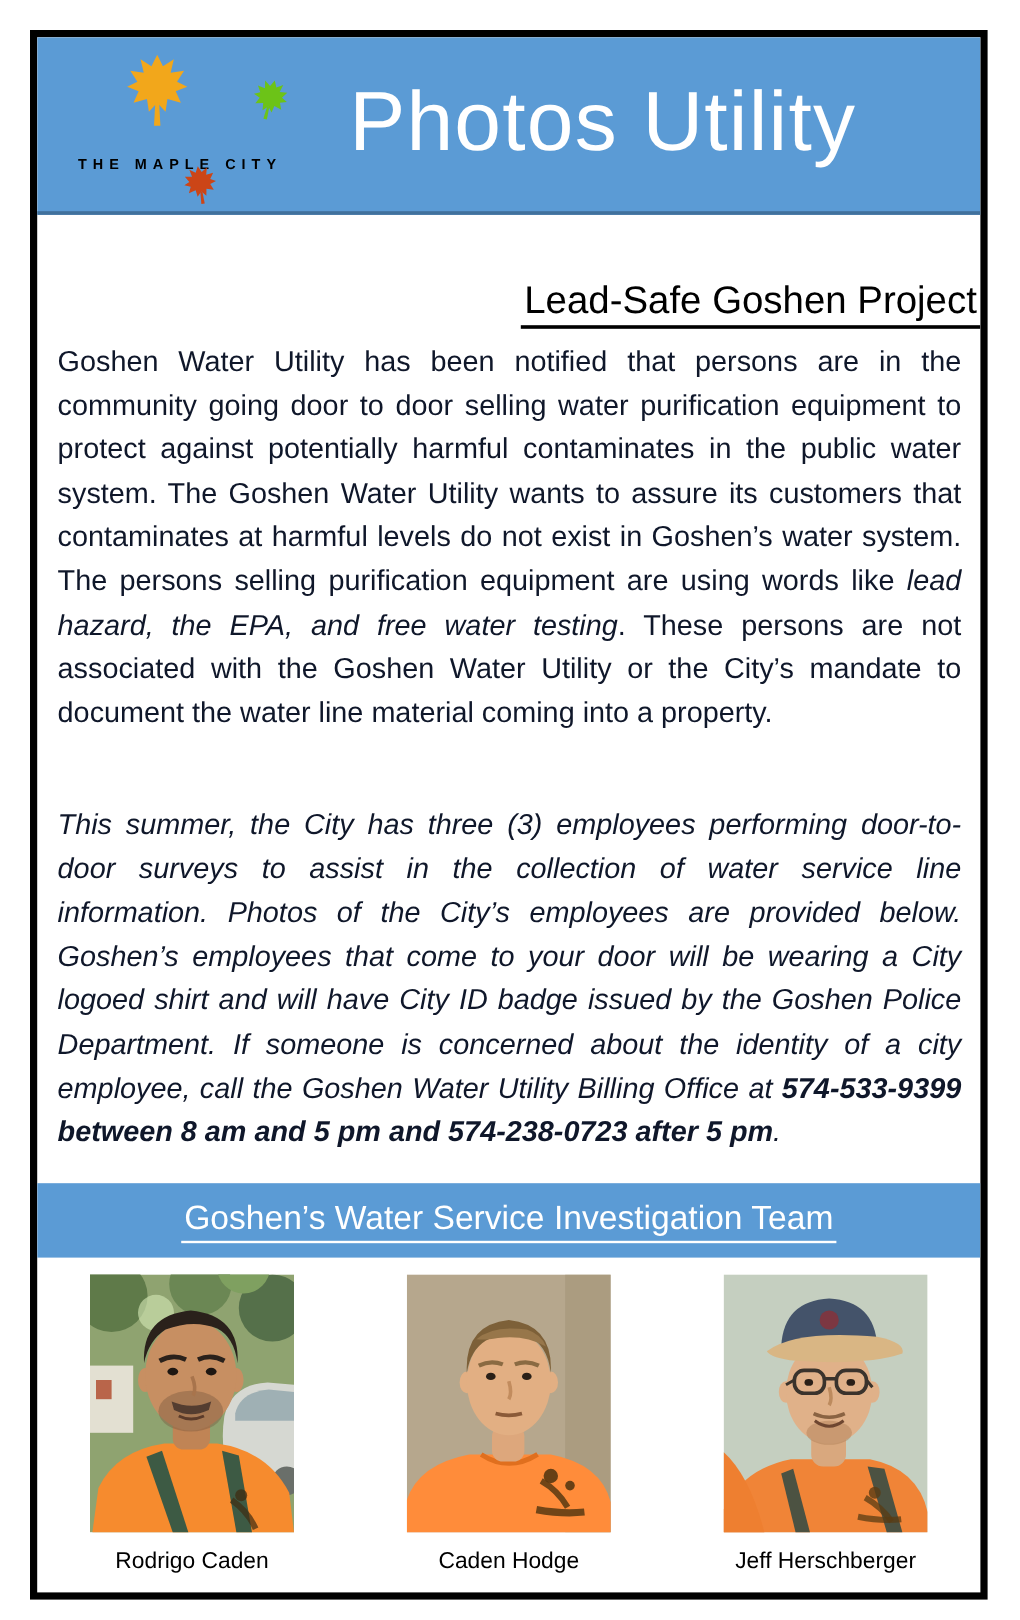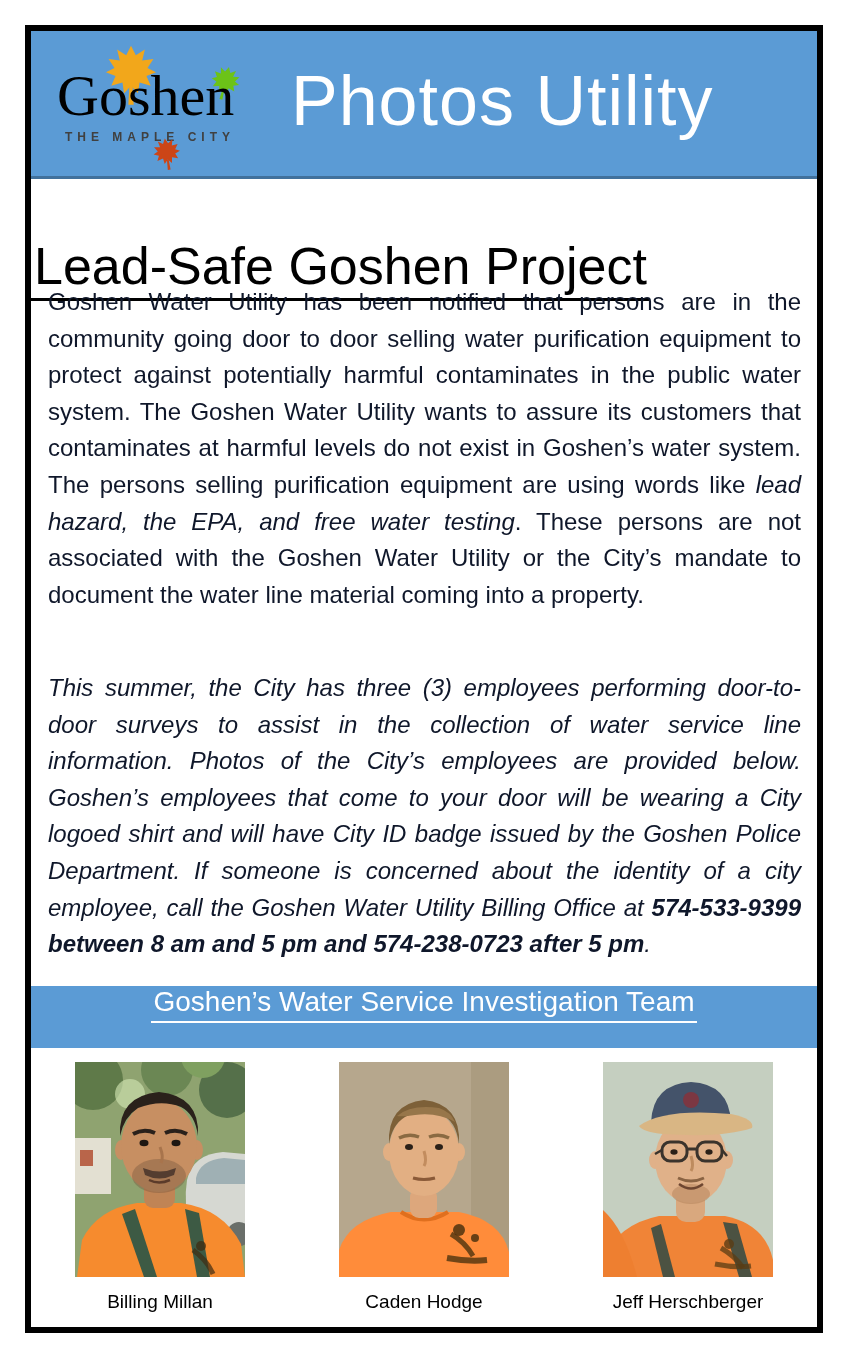--- a/index.html
+++ b/index.html
@@ -8,44 +8,44 @@
   .frame{position:absolute;left:25px;top:25px;width:786px;height:1296px;
          border:6px solid #000;background:#fff;overflow:hidden;}
 
   
   .header{position:absolute;left:0;top:0;width:100%;height:145px;background:#5B9BD5;
           border-bottom:3px solid #41719C;display:flex;align-items:center;}
   .logo{position:relative;width:220px;height:145px;margin-left:24px;flex:none;}
   .logo-word{position:absolute;left:2px;top:36px;font-family:"Liberation Serif",serif;
              font-size:58px;line-height:1.0;color:#000;z-index:2;white-space:nowrap;}
   .logo-tag{position:absolute;left:10px;top:99px;font-size:12px;font-weight:bold;
-            color:#404040;letter-spacing:5px;z-index:2;white-space:nowrap;}
+            color:#000000;letter-spacing:5px;z-index:2;white-space:nowrap;}
   .leaf{position:absolute;z-index:1;}
   .leaf-orange{left:44px;top:12px;width:64px;height:64px;}
   .leaf-green{left:152px;top:34px;width:36px;height:36px;transform:rotate(14deg);}
   .leaf-red{left:96px;top:106px;width:32px;height:34px;transform:rotate(-8deg);z-index:3;}
   .header-title{margin:0 0 6px 16px;font-size:70px;font-weight:400;color:#fff;
                 letter-spacing:1px;white-space:nowrap;}
 
   
-  .doc-title{position:absolute;left:0;top:166px;width:100%;text-align:left;
-             font-size:52px;font-weight:400;line-height:52px;}
+  .doc-title{position:absolute;left:0;top:166px;width:100%;text-align:right;
+             font-size:32px;font-weight:400;line-height:52px;}
   .doc-title .u{border-bottom:3px solid #000;padding:0 3px 3px;}
 
   
   .para{position:absolute;left:17px;width:753px;text-align:justify;
         font-size:24px;line-height:36.6px;color:#0f172a;margin:0;}
   .para-1{top:253px;height:376px;}
   .para-2{top:639px;height:302px;font-style:italic;}
   .ital{font-style:italic;}
   .bold{font-weight:bold;}
 
   
   .team-banner{position:absolute;left:0;top:955px;width:100%;height:62px;background:#5B9BD5;
-               display:flex;align-items:flex-start;justify-content:center;}
+               display:flex;align-items:center;justify-content:center;}
   .team-banner .u{color:#fff;font-size:28px;border-bottom:2px solid #fff;padding:0 2px 3px;}
 
   
   .team-row{position:absolute;left:0;top:1031px;width:100%;box-sizing:border-box;
             padding:0 44px;display:flex;justify-content:space-between;}
   .member{width:170px;margin:0;text-align:center;}
   .photo{display:block;width:170px;height:215px;}
   .member figcaption{margin-top:14px;font-size:19px;color:#000;white-space:nowrap;}
 </style>
 </head>
@@ -61,21 +61,20 @@
           <path fill="#F2A71B" d="M47 80 L53 80 L55 116 L45 116 Z"></path>
         </svg>
         <svg class="leaf leaf-green" viewBox="0 0 100 120">
           <path fill="#6CC318" d="M50 5 L59 23 L76 12 L71 33 L92 30 L81 47 L97 55 L79 62 L87 80 L66 74 L63 94 L50 80 L37 94 L34 74 L13 80 L21 62 L3 55 L19 47 L8 30 L29 33 L24 12 L41 23 Z"></path>
           <path fill="#6CC318" d="M47 80 L53 80 L55 116 L45 116 Z"></path>
         </svg>
         <svg class="leaf leaf-red" viewBox="0 0 100 120">
           <path fill="#CC4517" d="M50 5 L59 23 L76 12 L71 33 L92 30 L81 47 L97 55 L79 62 L87 80 L66 74 L63 94 L50 80 L37 94 L34 74 L13 80 L21 62 L3 55 L19 47 L8 30 L29 33 L24 12 L41 23 Z"></path>
           <path fill="#CC4517" d="M47 80 L53 80 L55 116 L45 116 Z"></path>
         </svg>
-        <div class="logo-word">Goshen</div>
         <div class="logo-tag">THE MAPLE CITY</div>
       </div>
       <h1 class="header-title">Photos Utility</h1>
     </header>
 
     <h2 class="doc-title"><span class="u">Lead-Safe Goshen Project</span></h2>
 
     <p class="para para-1"><span>Goshen Water Utility has been notified that persons are in the community going door to door selling water purification equipment to protect against potentially harmful contaminates in the public water system.  The Goshen Water Utility wants to assure its customers that contaminates at harmful levels do not exist in Goshen’s water system.  The persons selling purification equipment are using words like </span><span class="ital">lead hazard, the EPA, and free water testing</span><span>.  These persons are not associated with the Goshen Water Utility or the City’s mandate to document the water line material coming into a property.</span></p>
 
     <p class="para para-2"><span>This summer, the City has three (3) employees performing door-to-door surveys to assist in the collection of water service line information.  Photos of the City’s employees are provided below.  Goshen’s employees that come to your door will be wearing a City logoed shirt and will have City ID badge issued by the Goshen Police Department.  If someone is concerned about the identity of a city employee, call the Goshen Water Utility Billing Office at </span><span class="bold">574-533-9399 between 8 am and 5 pm and 574-238-0723 after 5 pm</span><span>.</span></p>
@@ -111,21 +110,21 @@
           <ellipse cx="69" cy="81" rx="4.5" ry="3.2" fill="#1e1712"></ellipse>
           <ellipse cx="101" cy="81" rx="4.5" ry="3.2" fill="#1e1712"></ellipse>
           <path d="M85 85 q4 10 1 16" stroke="#a8744c" stroke-width="3" fill="none"></path>
           <path d="M68 106 q17 7 33 0 l-2 7 q-15 7 -29 0 Z" fill="#45332a" opacity="0.85"></path>
           <path d="M74 118 q10 5 21 0" stroke="#5b3b2a" stroke-width="2.5" fill="none"></path>
           <path d="M60 147 L82 215 L69 215 L47 152 Z" fill="#3d5a44"></path>
           <path d="M110 147 L122 215 L135 215 L124 151 Z" fill="#3d5a44"></path>
           <path d="M118 188 q14 10 20 24" stroke="#3f2c12" stroke-width="5" fill="none" opacity="0.7"></path>
           <circle cx="126" cy="184" r="5" fill="#3f2c12" opacity="0.75"></circle>
         </svg>
-        <figcaption>Billing Millan</figcaption>
+        <figcaption>Rodrigo Caden</figcaption>
       </figure>
 
       <figure class="member">
         <svg class="photo" viewBox="0 0 170 215" preserveAspectRatio="none">
           <rect width="170" height="215" fill="#b6a78d"></rect>
           <rect x="132" width="38" height="215" fill="#a39478" opacity="0.6"></rect>
           <path d="M0 215 L0 188 Q10 158 52 150 L120 150 Q162 158 170 190 L170 215 Z" fill="#ff8c3a"></path>
           <path d="M62 150 q23 15 47 0" stroke="#e06f1e" stroke-width="4" fill="none"></path>
           <rect x="71" y="126" width="27" height="30" rx="9" fill="#dda77c"></rect>
           <ellipse cx="50" cy="90" rx="6" ry="9" fill="#e2af83"></ellipse>

